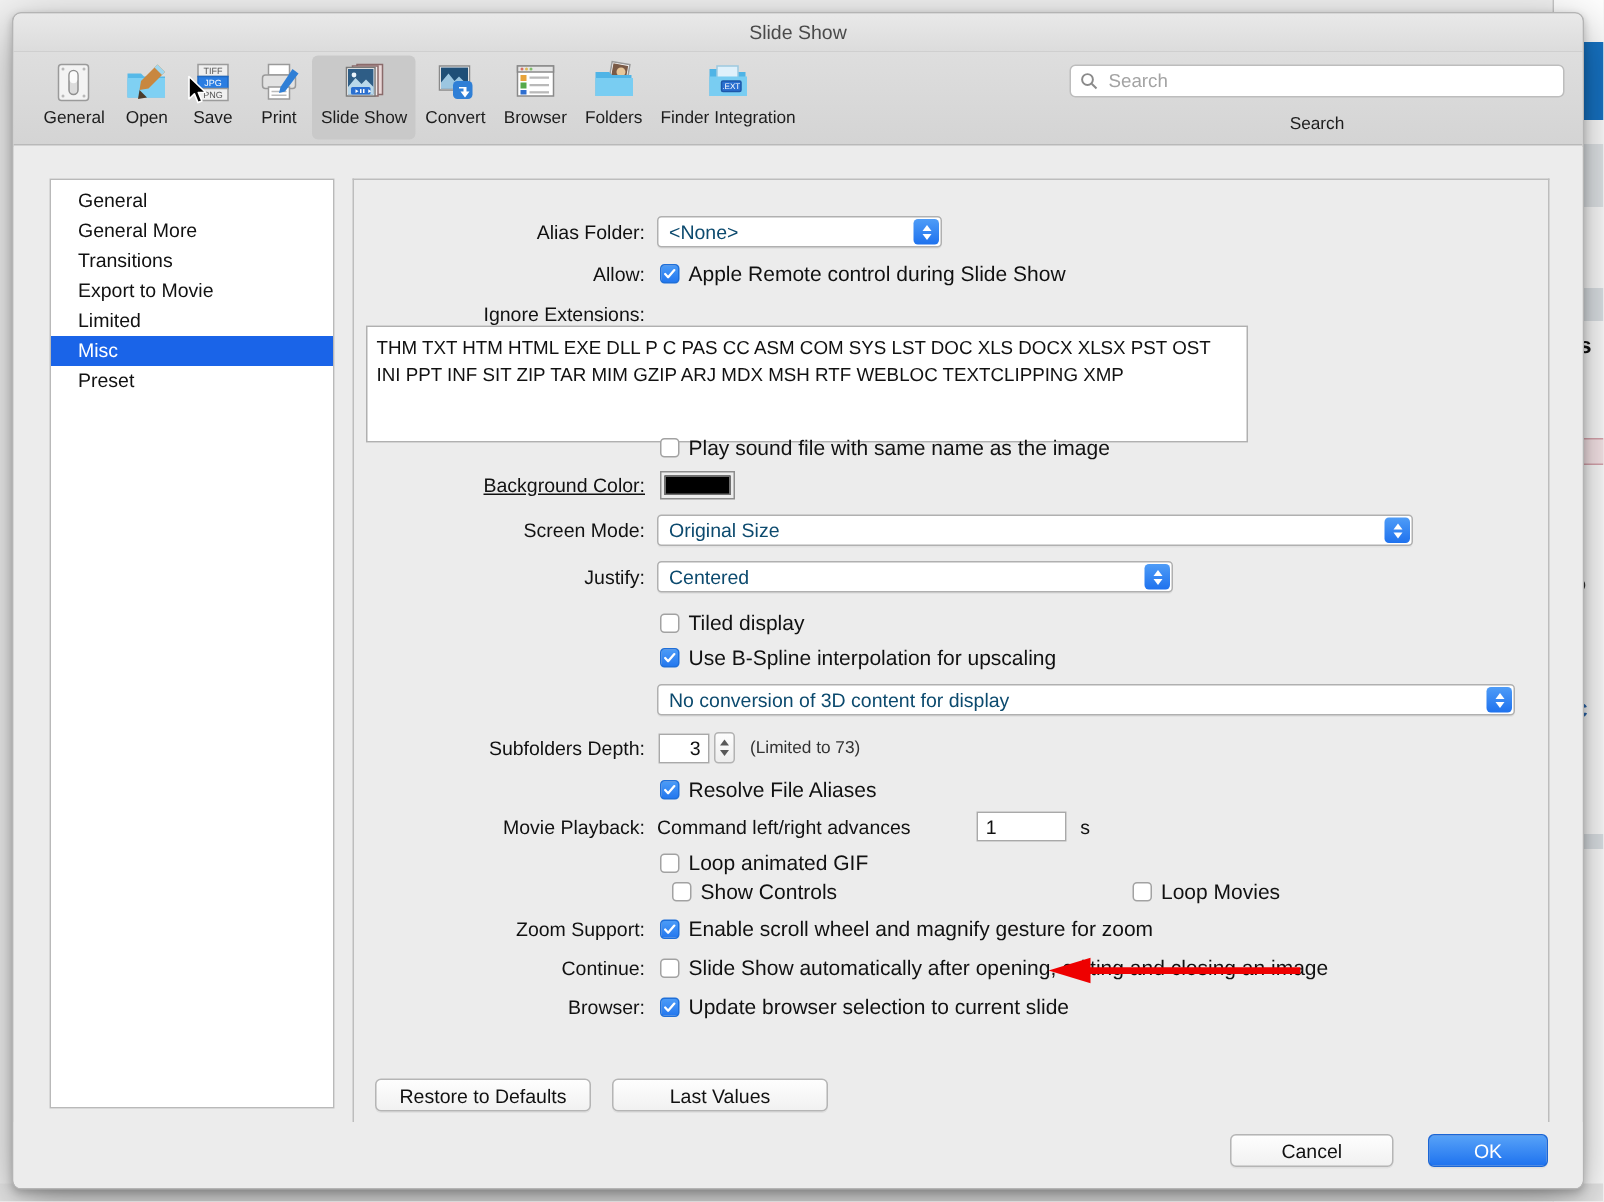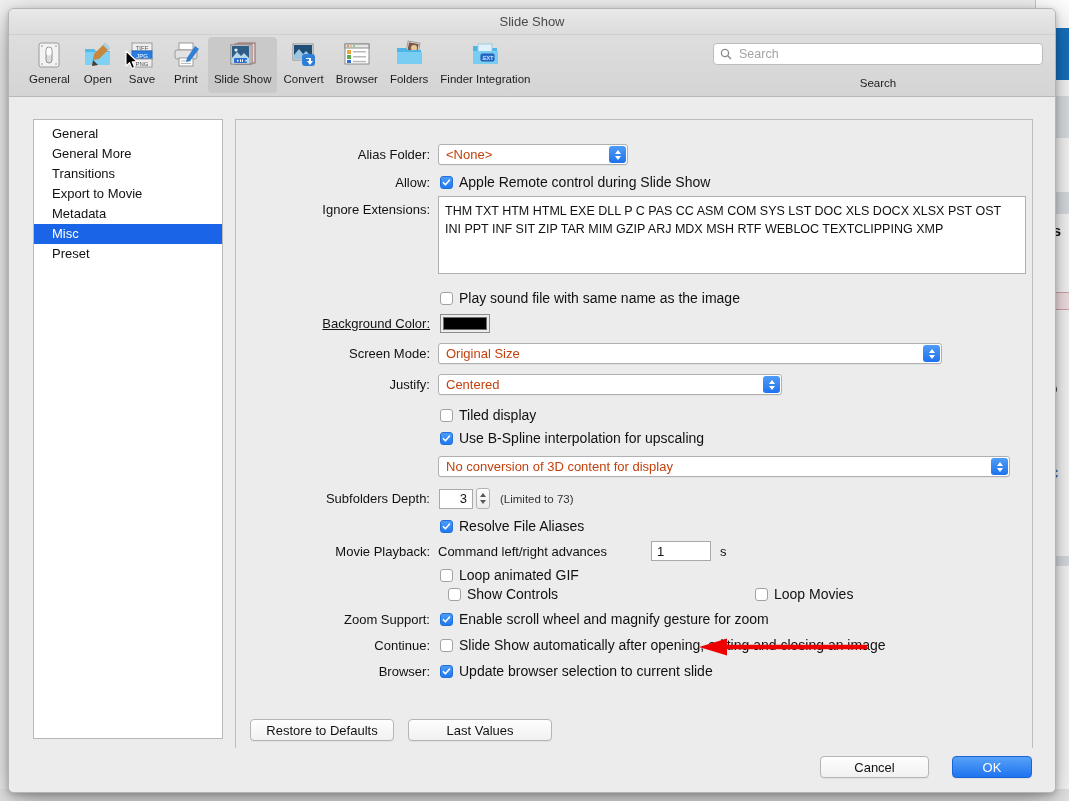--- a/index.html
+++ b/index.html
@@ -92,21 +92,21 @@
     background:#ececec; border:1px solid #bdbdbd; border-bottom:0;
   }
 
   .row { position:absolute; display:flex; align-items:center; }
   .lbl { font-size:13px; color:#111; text-align:right; }
 
   
   .popup {
     height:21px; background:#fff; border:1px solid #b0b0b0; border-radius:3px;
     display:flex; align-items:center; position:relative;
-    font-size:13px; color:#c2410c; padding-left:7px;
+    font-size:13px; color:#0c4a6e; padding-left:7px;
     box-shadow:0 1px 0 rgba(0,0,0,.04);
   }
   .popup .arrows {
     position:absolute; right:1px; top:1px; bottom:1px; width:17px;
     background:linear-gradient(#4e9cf7,#1f72ee); border-radius:3px;
     display:flex; flex-direction:column; align-items:center; justify-content:center; gap:2px;
   }
   .popup .arrows .up, .popup .arrows .dn {
     width:0;height:0;border-left:3.5px solid transparent;border-right:3.5px solid transparent;
   }
@@ -356,21 +356,21 @@
   </div>
 
   <div id="sheet-body">
 
     <div id="sidebar">
       <div style="height:4px"></div>
       <div class="side-item">General</div>
       <div class="side-item">General More</div>
       <div class="side-item">Transitions</div>
       <div class="side-item">Export to Movie</div>
-      <div class="side-item">Metadata</div>
+      <div class="side-item">Limited</div>
       <div class="side-item active">Misc</div>
       <div class="side-item">Preset</div>
     </div>
 
     <div id="pane">
 
       <div class="row" style="left:0;top:24px;width:700px;">
         <div class="lbl" style="width:194px;">Alias Folder:</div>
         <div class="popup" style="margin-left:8px;width:190px;">
           <span>&lt;None&gt;</span>
@@ -386,21 +386,21 @@
         <label class="cb on" style="margin-left:10px;">
           <span class="box">
             <svg class="tick" viewBox="0 0 10 10">
                 <path d="M1.6 5.2l2.2 2.4L8.4 2.3" fill="none" stroke="#fff" stroke-width="1.7" stroke-linecap="round" stroke-linejoin="round"></path>
               </svg>
           </span>
           <span class="cbtext">Apple Remote control during Slide Show</span>
         </label>
       </div>
 
-      <div class="row" style="left:0;top:76px;width:790px;align-items:flex-start;">
+      <div class="row" style="left:0;top:76px;width:790px;align-items:flex-start;flex-direction:column;">
         <div class="lbl" style="width:194px;padding-top:6px;">Ignore Extensions:</div>
         <div class="textarea" style="margin-left:8px;width:588px;height:78px;">THM TXT HTM HTML EXE DLL P C PAS CC ASM COM SYS LST DOC XLS DOCX XLSX PST OST INI PPT INF SIT ZIP TAR MIM GZIP ARJ MDX MSH RTF WEBLOC TEXTCLIPPING XMP</div>
       </div>
 
       <div class="row" style="left:204px;top:170px;">
         <label class="cb">
           <span class="box"></span>
           <span class="cbtext">Play sound file with same name as the image</span>
         </label>
       </div>

